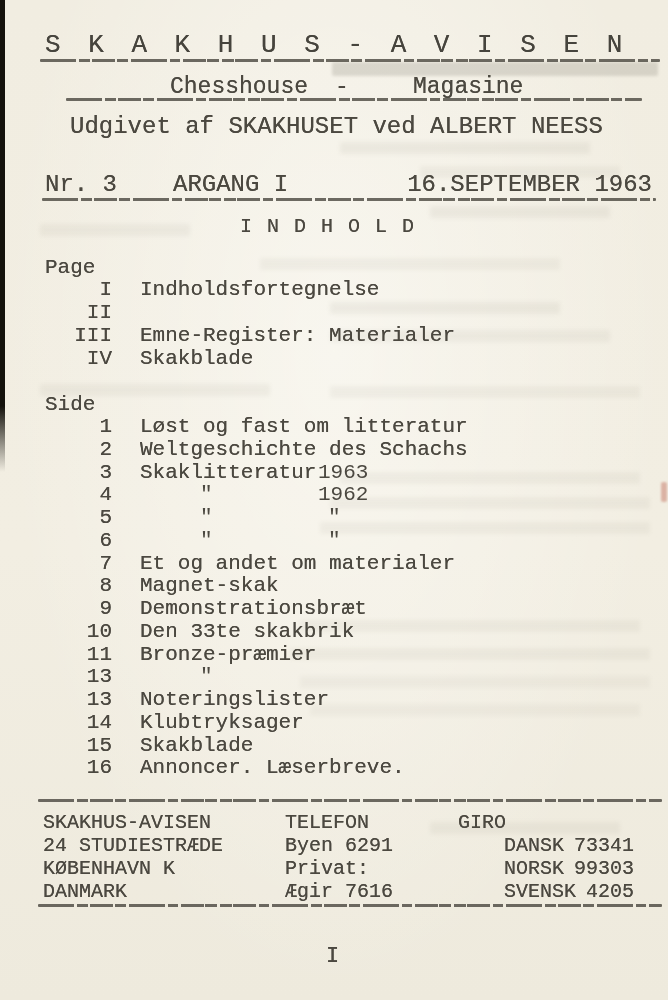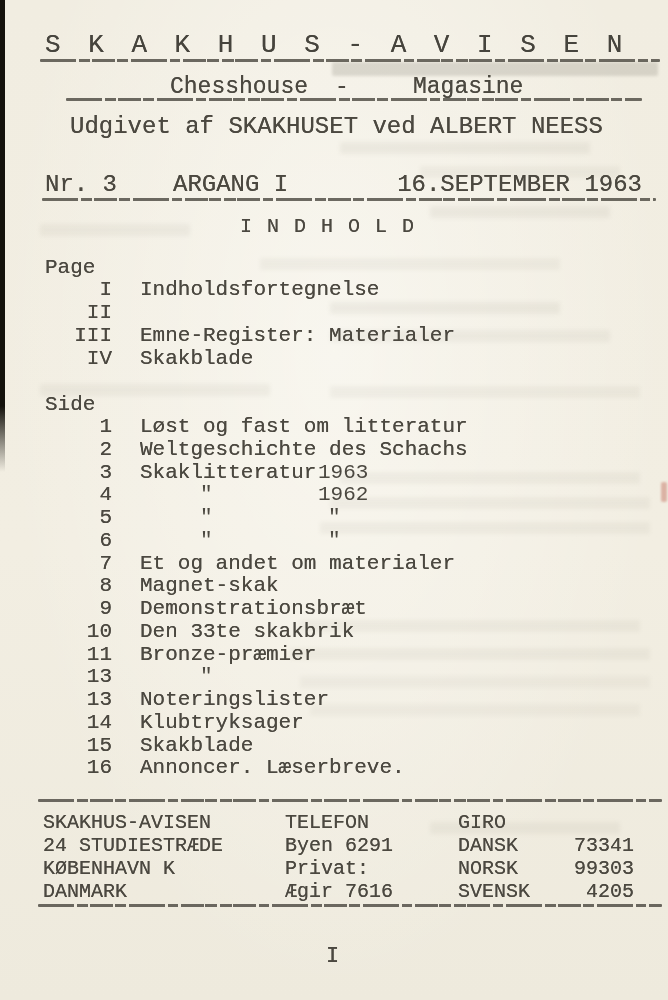--- a/index.html
+++ b/index.html
@@ -14,21 +14,21 @@
   }
   .txt{position:absolute;white-space:pre;text-shadow:0 0 .5px rgba(70,66,58,.85);}
   
   .t-main{top:30px;left:45px;font-size:26px;letter-spacing:6px;color:#46443d;}
   .sub-l{top:74px;left:170px;font-size:23px;}
   .sub-d{top:74px;left:335px;font-size:23px;}
   .sub-r{top:74px;left:413px;font-size:23px;}
   .pub{top:113px;left:70px;font-size:24px;}
   .iss-no{top:171px;left:45px;font-size:24px;}
   .iss-vol{top:171px;left:173px;font-size:24px;}
-  .iss-date{top:171px;right:26px;font-size:24px;}
+  .iss-date{top:171px;right:16px;font-size:24px;}
   .indhold{top:215px;left:240px;font-size:20px;letter-spacing:15px;}
   .pagelabel{top:256px;left:45px;font-size:21px;}
   .sidelabel{top:393px;left:45px;font-size:21px;}
   .pagenum{top:944px;left:326px;font-size:22px;}
   
   .rule{position:absolute;height:3px;color:#4e4b43;opacity:.82;border-radius:1px;
     background-image:
       repeating-linear-gradient(90deg,currentColor 0 10px,transparent 10px 13px),
       repeating-linear-gradient(90deg,transparent 0 5px,currentColor 5px 14px,transparent 14px 18px);
   }
@@ -46,21 +46,21 @@
   .t {position:absolute;left:140px;white-space:pre;text-shadow:0 0 .5px rgba(70,66,58,.85);}
   .d1{position:absolute;left:200px;white-space:pre;}
   .yr{position:absolute;left:318px;white-space:pre;}
   .d2{position:absolute;left:328px;white-space:pre;}
   
   .fcol{position:absolute;font-size:20px;line-height:23px;}
   .fc1{top:811px;left:43px;}
   .fc2{top:811px;left:285px;}
   .fc3{top:811px;left:458px;width:176px;}
   .fline{height:23px;white-space:pre;text-shadow:0 0 .5px rgba(70,66,58,.85);}
-  .grow{display:flex;justify-content:space-between;height:23px;}
+  .grow{display:flex;justify-content:space-between;height:23px;margin-left:46px;}
   
   .edge{position:absolute;left:0;top:0;width:5px;height:472px;
     background:linear-gradient(180deg,#14120c 0%,#14120c 86%,rgba(20,18,12,0) 100%);}
   .g{position:absolute;background:#857f6e;filter:blur(2px);opacity:.09;border-radius:2px;height:12px;}
   .gs{opacity:.20;background:#6e6a5e;filter:blur(1.5px);height:14px;}
   .redmark{position:absolute;right:1px;top:482px;width:6px;height:20px;background:#c06b5a;opacity:.45;filter:blur(1px);border-radius:2px;}
 </style>
 </head>
 <body>
 

